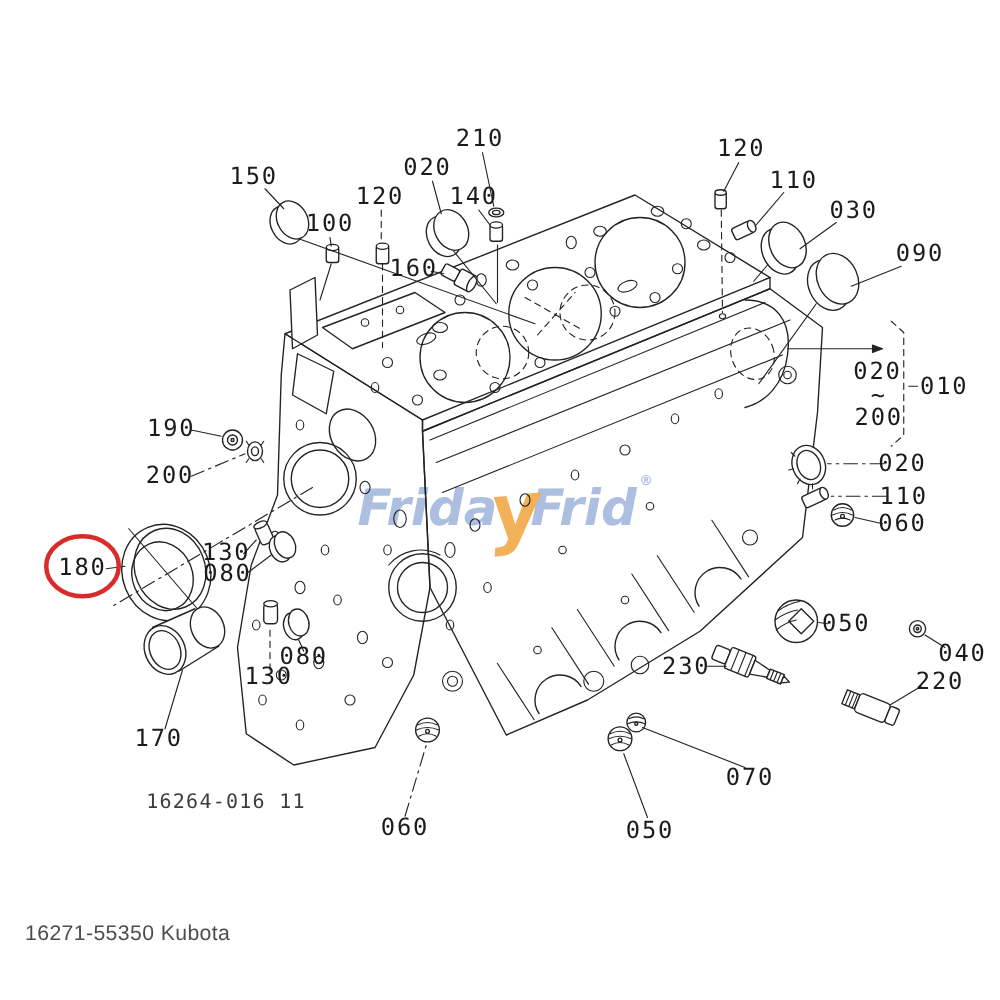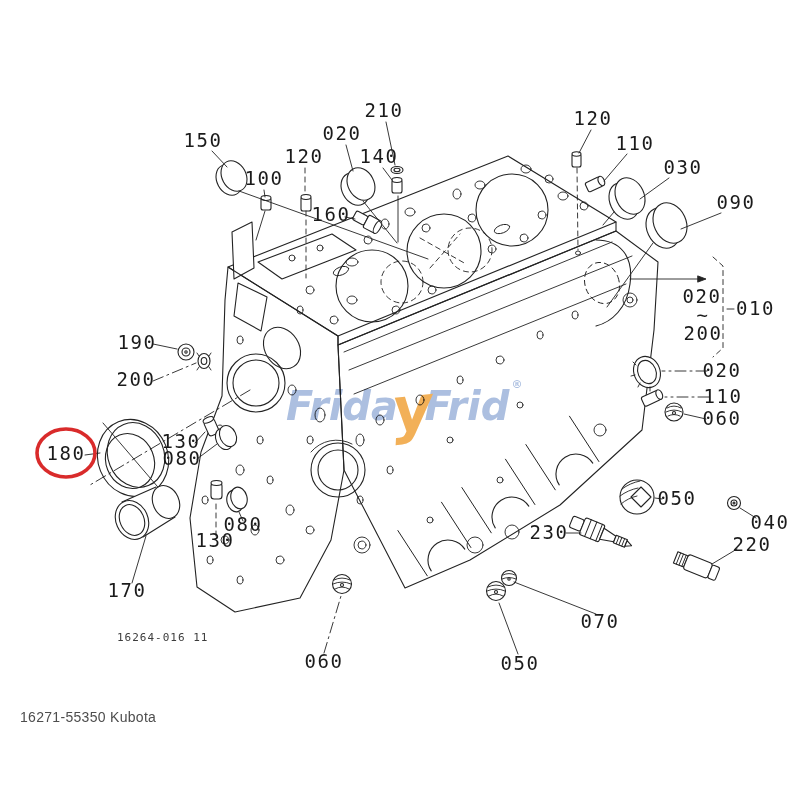--- a/index.html
+++ b/index.html
@@ -15,23 +15,23 @@
        letter-spacing:1.5px;text-anchor:middle;}
   .lbl-start{text-anchor:start;}
   .watermark{position:absolute;left:286px;top:368px;width:260px;
              font-family:"DejaVu Sans",sans-serif;font-weight:bold;font-style:italic;
              font-size:40px;letter-spacing:0px;color:#9db4db;opacity:.85;
              mix-blend-mode:multiply;pointer-events:none;white-space:nowrap;line-height:1;}
   .watermark .wm-y{color:#f0a23a;font-size:62px;font-style:italic;position:relative;
                    top:10px;margin:0 -8px 0 -6px;display:inline-block;transform:rotate(-6deg);}
   .watermark sup{font-size:11px;color:#9db4db;position:relative;top:-18px;left:2px;}
   .drawing-number{position:absolute;left:117px;top:631px;font-family:"DejaVu Sans Mono",monospace;
-                  font-size:11px;color:#3c3c3c;letter-spacing:1px;}
-  .footer{position:absolute;left:20px;top:709px;font-family:"Liberation Sans",sans-serif;
-          font-size:14px;color:#4d4d4d;letter-spacing:.3px;}
+                  font-size:16px;color:#3c3c3c;letter-spacing:1px;}
+  .footer{position:absolute;left:20px;top:737px;font-family:"Liberation Sans",sans-serif;
+          font-size:17px;color:#4d4d4d;letter-spacing:.3px;}
 </style>
 </head>
 <body>
 
 <div class="canvas">
 
 <svg width="800" height="800" viewBox="0 0 800 800">
 
   <g>
 

